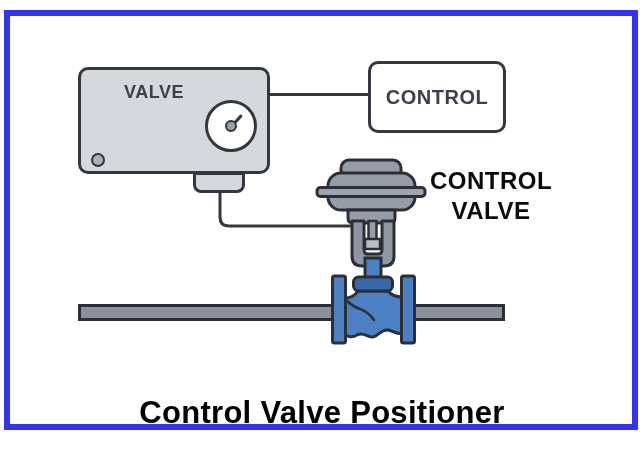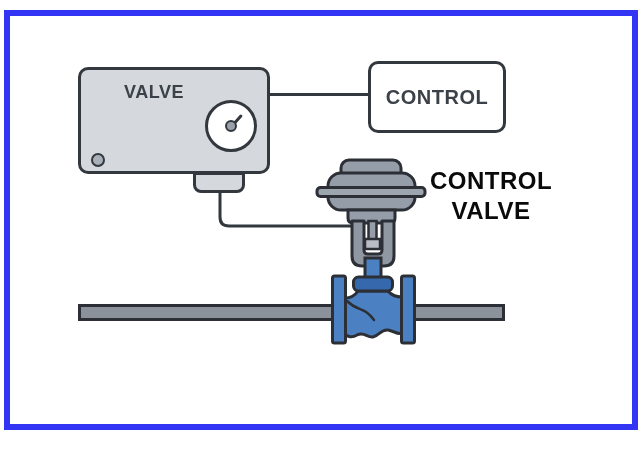--- a/index.html
+++ b/index.html
@@ -126,15 +126,16 @@
     <div id="signal-label">
       <span>CONTROL</span><br>
     </div>
   </div>
 
   <div id="valve-label">
     <span>CONTROL</span><br>
     <span>VALVE</span>
   </div>
 
+  <div id="caption">Control Valve Positioner</div>
 
   <div id="frame"></div>
 </div>
 
 </body></html>

